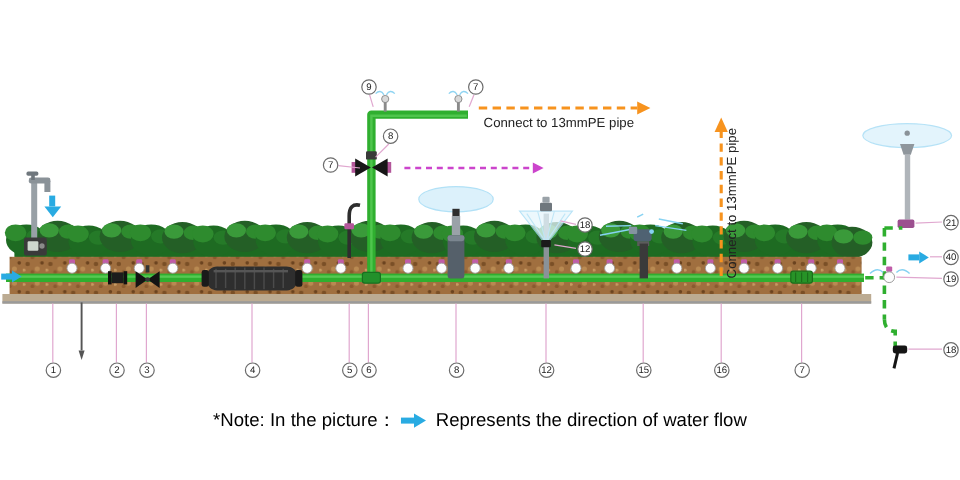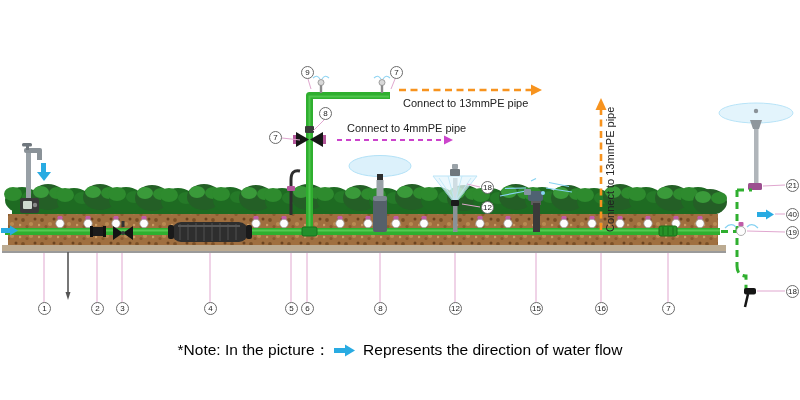--- a/index.html
+++ b/index.html
@@ -273,21 +273,20 @@
     <line x1="480" y1="187" x2="467" y2="184"></line>
     <line x1="480" y1="207" x2="462" y2="204"></line>
     <line x1="785" y1="291" x2="757" y2="291"></line>
     <line x1="785" y1="232" x2="747" y2="231"></line>
     <line x1="785" y1="214" x2="775" y2="214"></line>
     <line x1="785" y1="185" x2="763" y2="186"></line>
   </g>
 </svg>
 
 <div class="lbl" style="left:403px;top:97px">Connect to 13mmPE pipe</div>
-<div class="lbl" style="left:347px;top:122px">Connect to 4mmPE pipe</div>
 <div class="lbl vert" style="left:604px;top:232px">Connect to 13mmPE pipe</div>
 
 <div class="co" style="left:38px;top:302px">1</div>
 <div class="co" style="left:91px;top:302px">2</div>
 <div class="co" style="left:116px;top:302px">3</div>
 <div class="co" style="left:204px;top:302px">4</div>
 <div class="co" style="left:285px;top:302px">5</div>
 <div class="co" style="left:301px;top:302px">6</div>
 <div class="co" style="left:269px;top:131px">7</div>
 <div class="co" style="left:319px;top:107px">8</div>

